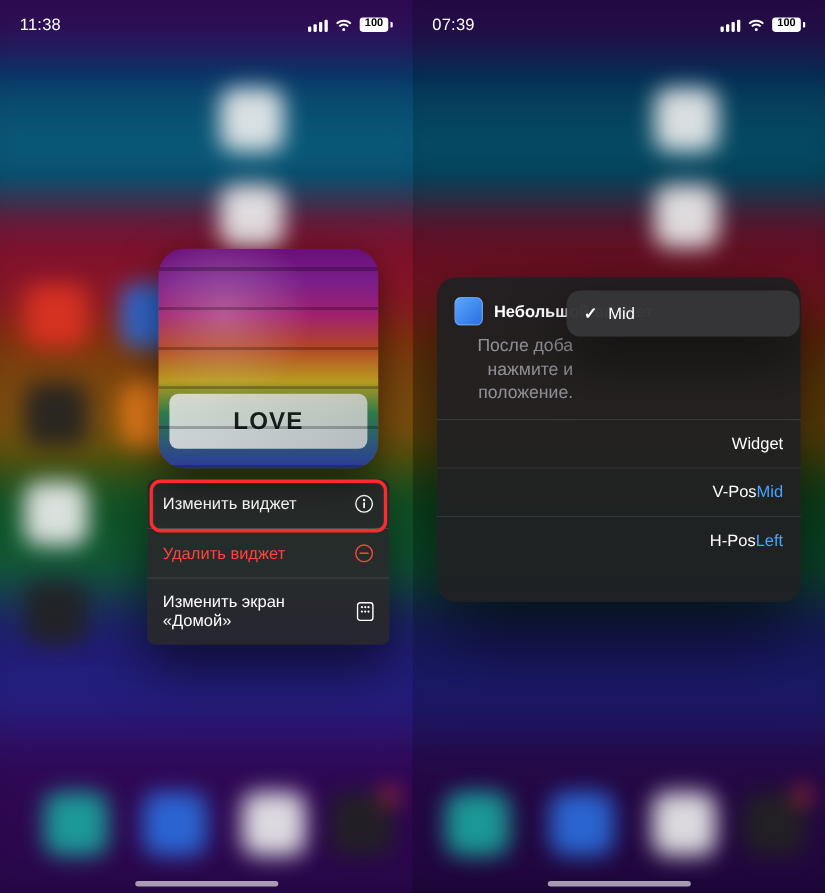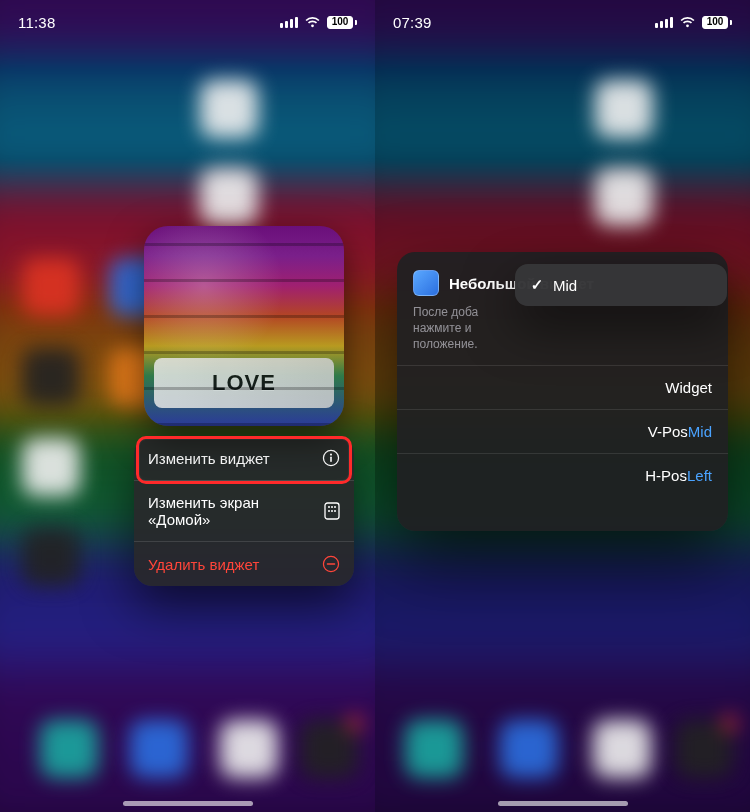--- a/index.html
+++ b/index.html
@@ -35,21 +35,21 @@
   content:""; position:absolute; top:-4px; right:-4px; width:14px; height:14px;
   background:#ff3b30; border-radius:50%; filter: blur(1px);
 }
 
 
 .statusbar {
   position: relative; height: 44px; display: flex; align-items: center;
   justify-content: space-between; padding: 0 18px; color: #fff; z-index: 5;
 }
 .statusbar .time { font-size: 15px; font-weight: 400; letter-spacing: .2px; }
-.statusbar .right { display:flex; align-items:flex-start; gap:6px; }
+.statusbar .right { display:flex; align-items:flex-end; gap:6px; }
 .signal { display:flex; align-items:flex-end; gap:2px; height:12px; }
 .signal span { width:3px; background:#fff; border-radius:1px; display:block; }
 .signal span:nth-child(1){height:5px}
 .signal span:nth-child(2){height:7px}
 .signal span:nth-child(3){height:9px}
 .signal span:nth-child(4){height:11px}
 .wifi svg { display:block; }
 .batt { display:flex; align-items:center; gap:2px; }
 .batt .body{
   width:26px; height:13px; border:1px solid #fff; border-radius:3px;
@@ -80,21 +80,21 @@
   position:absolute; left:10px; right:10px; bottom:18px; height:50px;
   display:flex; align-items:center; justify-content:center;
   color:#111; font-weight:900; font-size:22px; letter-spacing:1px;
   text-shadow:0 1px 0 rgba(255,255,255,.4);
   background: linear-gradient(90deg,#e8e8e8,#d0d0d0);
   border-radius:8px; opacity:.85;
 }
 
 .menu {
   background: rgba(40,40,42,.92);
-  border-radius: 18px; overflow: hidden;
+  border-radius: 7px; overflow: hidden;
   box-shadow: 0 20px 50px rgba(0,0,0,.6);
 }
 .menu .item {
   display:flex; align-items:center; justify-content:space-between;
   padding: 13px 14px; font-size: 15px; color:#fff;
   border-top: 0.5px solid rgba(255,255,255,.12);
 }
 .menu .item:first-child { border-top:none; }
 .menu .item.destructive { color:#ff453a; }
 .menu .item .icon { display:flex; align-items:center; }
@@ -115,22 +115,22 @@
 .config-card .header {
   display:flex; align-items:center; gap:10px; padding: 4px 16px 8px 16px;
 }
 .config-card .appicon {
   width:26px; height:26px; border-radius:6px;
   background: linear-gradient(135deg,#5aa8ff,#2b6fe0);
   border:1px solid rgba(255,255,255,.25);
 }
 .config-card .title { color:#fff; font-size:15px; font-weight:600; }
 .config-card .sub {
-  color: rgba(235,235,245,.55); font-size: 12px; line-height:1.35;
-  padding: 0 16px 10px 16px; max-width: 140px;
+  color: rgba(235,235,245,.55); font-size: 16px; line-height:1.35;
+  padding: 0 16px 10px 16px; max-width: 140px; text-align: right;
 }
 .config-card .rows { margin-top: 2px; }
 .config-card .row {
   display:flex; justify-content:flex-end; align-items:center;
   padding: 13px 16px; font-size:15px;
   border-top: 0.5px solid rgba(255,255,255,.10);
 }
 .config-card .row .key { color:#fff; }
 .config-card .row .val { color:#4aa3ff; }
 
@@ -215,43 +215,43 @@
         <div class="item">
           <span>Изменить виджет</span>
           <span class="icon">
             <svg width="18" height="18" viewBox="0 0 20 20">
                 <circle cx="10" cy="10" r="8.4" fill="none" stroke="#fff" stroke-width="1.4"></circle>
                 <circle cx="10" cy="6.2" r="1.2" fill="#fff"></circle>
                 <rect x="9.1" y="8.4" width="1.8" height="6" rx=".9" fill="#fff"></rect>
               </svg>
           </span>
         </div>
+        <div class="item destructive">
+          <span>Удалить виджет</span>
+          <span class="icon">
+            <svg width="18" height="18" viewBox="0 0 20 20">
+                <circle cx="10" cy="10" r="8.4" fill="none" stroke="#ff453a" stroke-width="1.4"></circle>
+                <rect x="5.2" y="9.2" width="9.6" height="1.6" rx=".8" fill="#ff453a"></rect>
+              </svg>
+          </span>
+        </div>
         <div class="item">
           <span>Изменить экран «Домой»</span>
           <span class="icon">
             <svg width="16" height="18" viewBox="0 0 16 18">
                 <rect x="1" y="1" width="14" height="16" rx="2.5" fill="none" stroke="#fff" stroke-width="1.3"></rect>
                 <circle cx="5" cy="5" r="1" fill="#fff"></circle>
                 <circle cx="8" cy="5" r="1" fill="#fff"></circle>
                 <circle cx="11" cy="5" r="1" fill="#fff"></circle>
                 <circle cx="5" cy="9" r="1" fill="#fff"></circle>
                 <circle cx="8" cy="9" r="1" fill="#fff"></circle>
                 <circle cx="11" cy="9" r="1" fill="#fff"></circle>
               </svg>
           </span>
         </div>
-        <div class="item destructive">
-          <span>Удалить виджет</span>
-          <span class="icon">
-            <svg width="18" height="18" viewBox="0 0 20 20">
-                <circle cx="10" cy="10" r="8.4" fill="none" stroke="#ff453a" stroke-width="1.4"></circle>
-                <rect x="5.2" y="9.2" width="9.6" height="1.6" rx=".8" fill="#ff453a"></rect>
-              </svg>
-          </span>
-        </div>
       </div>
 
       <div class="highlight"></div>
     </div>
 
     <div class="home-ind"></div>
   </div>
 
   <div class="phone">
     <div class="bg">

